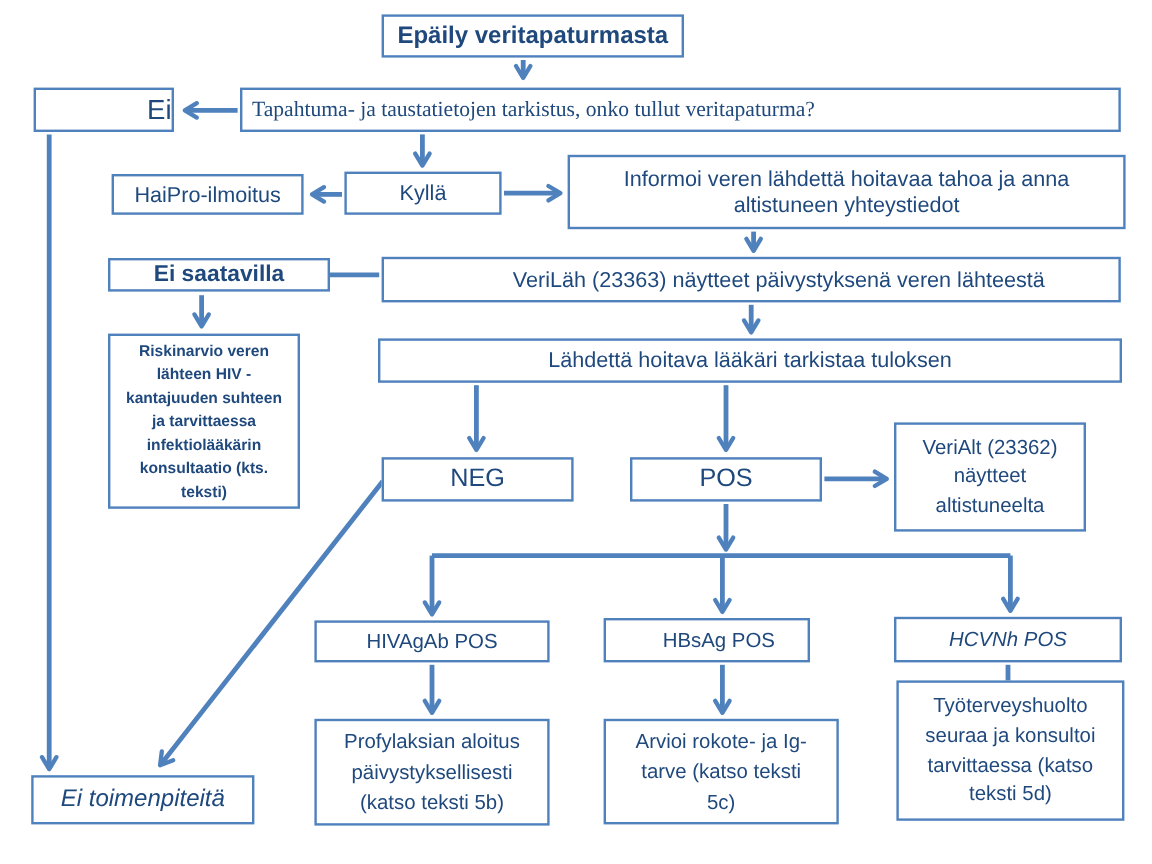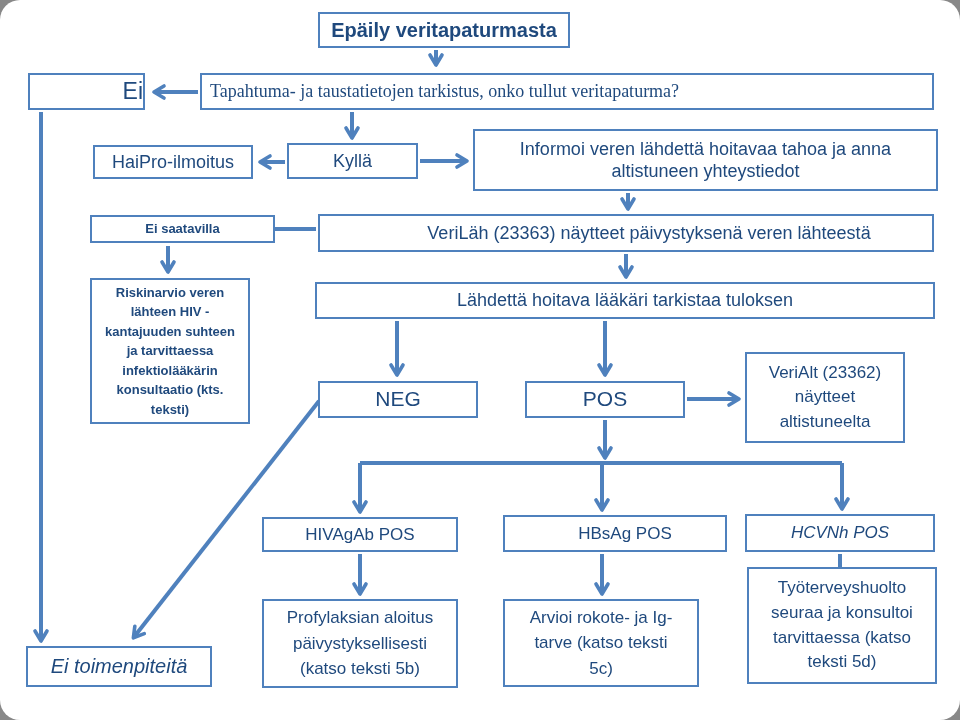--- a/index.html
+++ b/index.html
@@ -8,21 +8,20 @@
     --bg:#FFFFFF;
   }
   html,body{margin:0;padding:0;background:#888;}
   .stage{
     position:relative;
     width:960px;height:720px;
     background:var(--bg);
     font-family:"Liberation Sans",sans-serif;
     overflow:hidden;
     margin:0 auto;
-    border-radius:20px;
   }
   .edges{position:absolute;left:0;top:0;width:960px;height:720px;}
   .edge{stroke:var(--line);stroke-width:4;fill:none;}
   .node{
     position:absolute;
     box-sizing:border-box;
     border:2.5px solid var(--line);
     background:#fff;
     color:var(--text);
     display:flex;align-items:center;justify-content:center;
@@ -32,28 +31,28 @@
   .node span{white-space:pre-line;}
   .left-align{justify-content:flex-start;text-align:left;padding-left:8px;font-family:Liberation Serif, serif;}
 
   #n-title        {left:318px;top:12px;  width:252px;height:36px; font-size:20px;font-weight:bold;}
   #n-check        {left:200px;top:73px;  width:734px;height:37px; font-size:18px;}
   #n-ei           {left:28px; top:73px;  width:117px;height:37px; font-size:23px;justify-content:flex-end;}
   #n-haipro       {left:93px; top:145px; width:160px;height:34px; font-size:18px;}
   #n-kylla        {left:287px;top:143px; width:131px;height:36px; font-size:18px;}
   #n-informoi     {left:473px;top:129px; width:465px;height:62px; font-size:18px;}
   #n-verilah      {left:318px;top:214px; width:616px;height:38px; font-size:18px;padding-left:46px;}
-  #n-eisaatavilla {left:90px; top:215px; width:185px;height:28px; font-size:13px;font-weight:bold;}
+  #n-eisaatavilla {left:90px; top:215px; width:185px;height:28px; font-size:19px;font-weight:bold;}
   #n-riskinarvio  {left:90px; top:278px; width:160px;height:146px;font-size:13px;font-weight:bold;line-height:1.5;}
   #n-lahdetta     {left:315px;top:282px; width:620px;height:37px; font-size:18px;}
   #n-neg          {left:318px;top:381px; width:160px;height:37px; font-size:21px;}
   #n-pos          {left:525px;top:381px; width:160px;height:37px; font-size:21px;}
   #n-verialt      {left:745px;top:352px; width:160px;height:91px; font-size:17px;line-height:1.45;}
   #n-hiv          {left:262px;top:517px; width:196px;height:35px; font-size:17px;}
-  #n-hbs          {left:503px;top:515px; width:224px;height:37px; font-size:17px;padding-left:20px;}
+  #n-hbs          {left:503px;top:515px; width:172px;height:37px; font-size:17px;padding-left:20px;}
   #n-hcv          {left:745px;top:514px; width:190px;height:38px; font-size:17px;font-style:italic;}
   #n-profylaksia  {left:262px;top:599px; width:196px;height:89px; font-size:17px;line-height:1.5;}
   #n-arvioi       {left:503px;top:599px; width:196px;height:88px; font-size:17px;line-height:1.5;}
   #n-tyoterveys   {left:747px;top:567px; width:190px;height:117px;font-size:17px;line-height:1.45;}
   #n-eitoimen     {left:26px; top:646px; width:186px;height:41px; font-size:20px;font-style:italic;}
 </style>
 </head>
 <body>
 
 <div class="stage">

